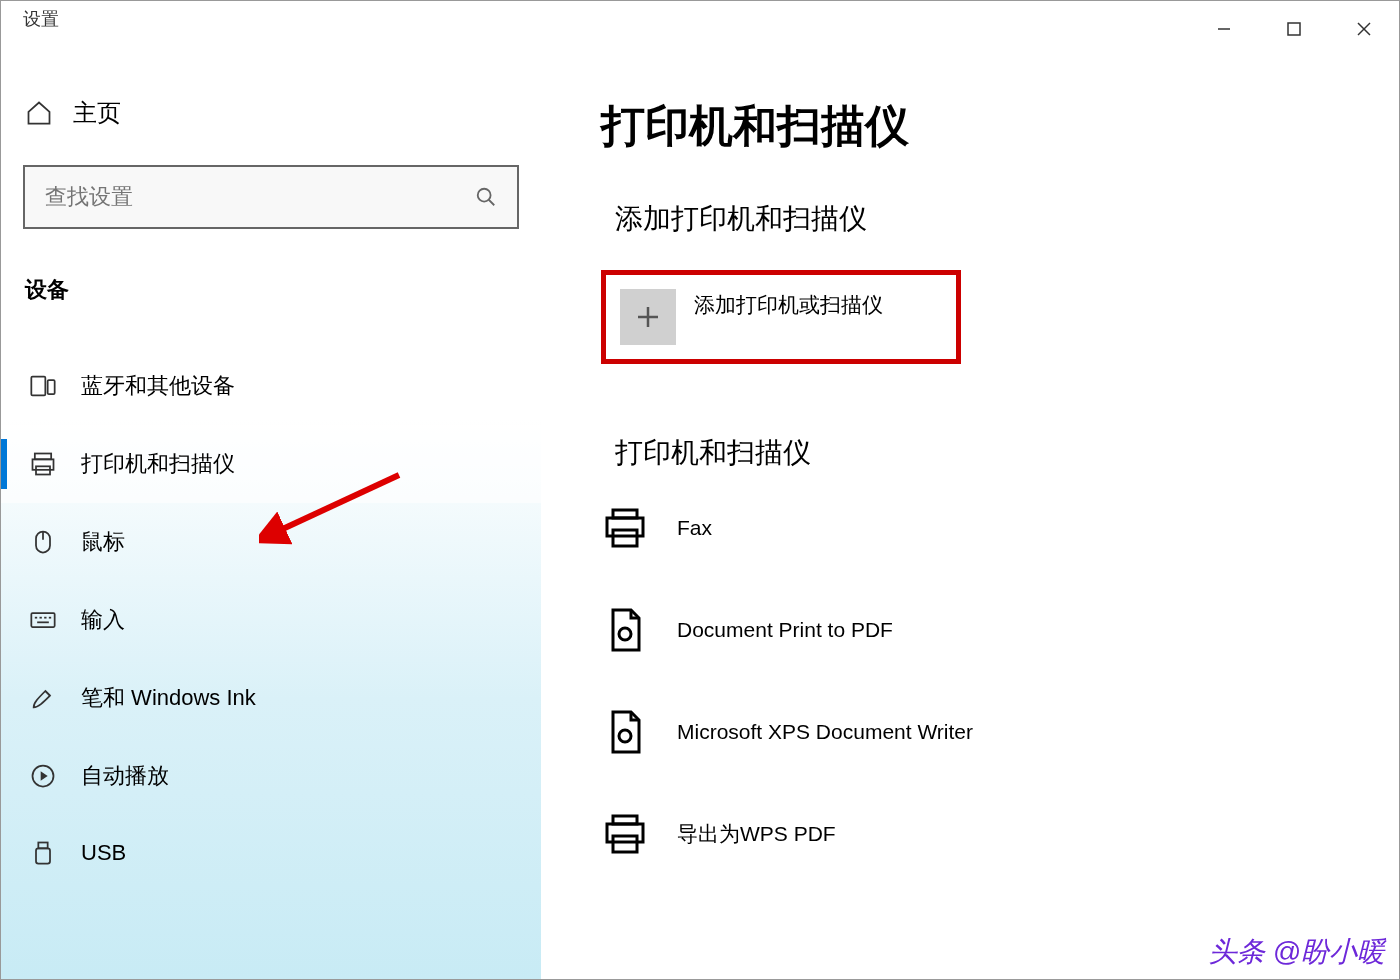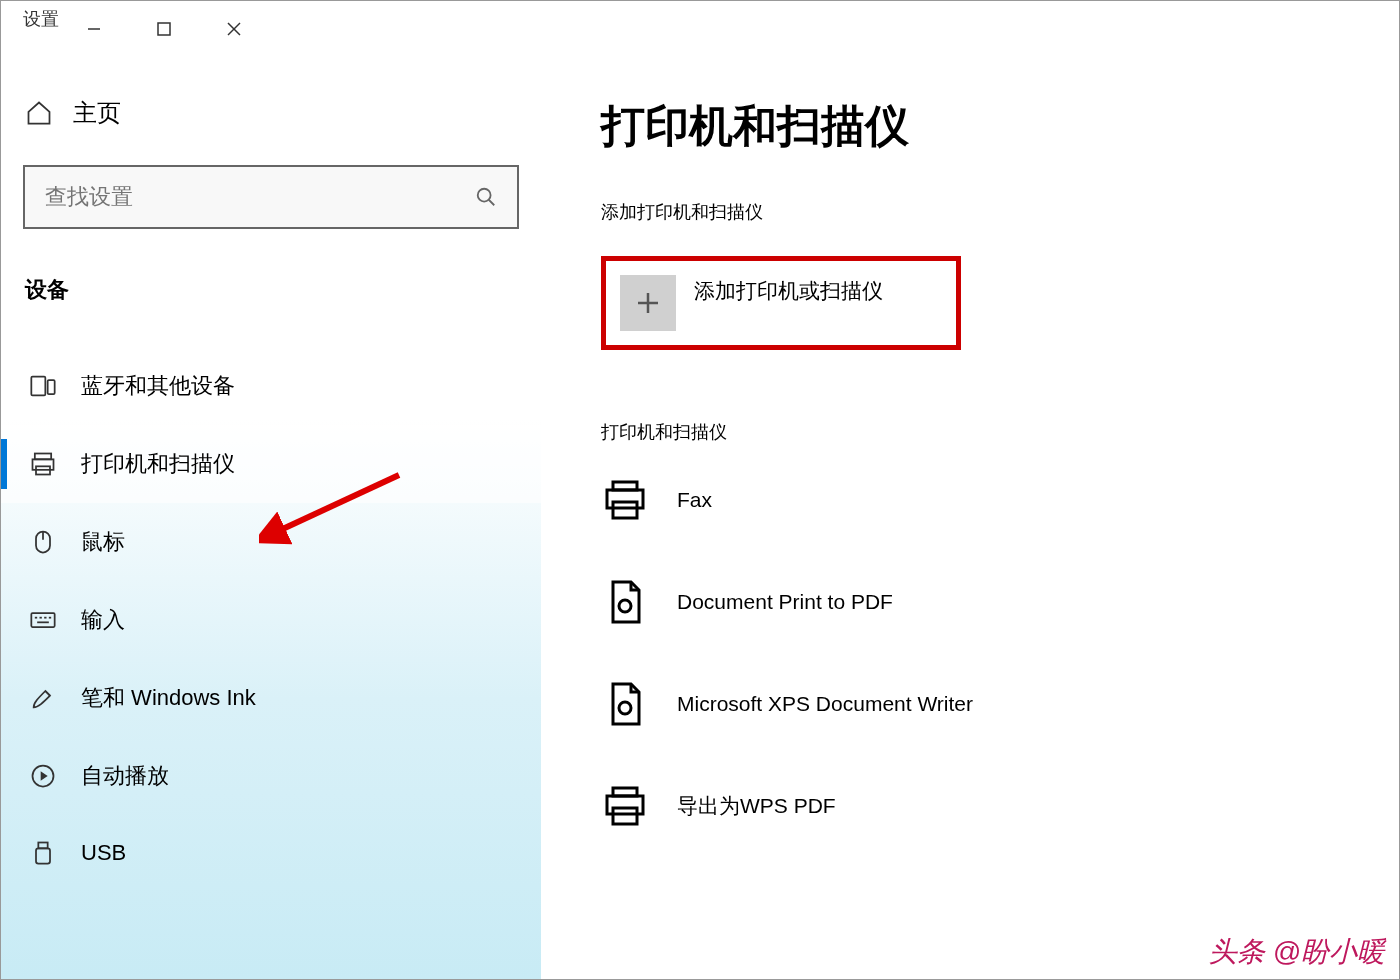--- a/index.html
+++ b/index.html
@@ -1,18 +1,18 @@
 <!DOCTYPE html>
 <html><head>
   <meta charset="utf-8">
   <style>
     * { margin: 0; padding: 0; box-sizing: border-box; font-family: "Microsoft YaHei", "Segoe UI", sans-serif; }
     body { width: 1400px; height: 980px; background: #fff; border: 1px solid #999; overflow: hidden; position: relative; }
 
-    .titlebar { display: flex; justify-content: flex-start; align-items: flex-start; height: 44px; padding: 6px 0 0 22px; }
+    .titlebar { display: flex; justify-content: space-between; align-items: flex-start; height: 44px; padding: 6px 0 0 22px; }
     .titlebar .title { font-size: 18px; color: #333; }
     .window-controls { display: flex; align-items: center; }
     .window-controls .ctrl { width: 70px; height: 44px; display: flex; align-items: center; justify-content: center; cursor: pointer; }
     .window-controls svg { stroke: #333; stroke-width: 1.5; fill: none; }
 
     .layout { display: flex; height: calc(100% - 44px); }
 
     .sidebar { width: 540px; background: linear-gradient(to bottom, #ffffff 0%, #ffffff 40%, #daf1f8 70%, #c8ebf5 100%); padding-top: 52px; position: relative; }
     .home-row { display: flex; align-items: center; gap: 20px; padding: 0 24px 36px 24px; }
     .home-row .label { font-size: 24px; }
@@ -23,34 +23,34 @@
     .category-label { font-size: 22px; font-weight: 600; padding: 0 24px 42px 24px; }
 
     .nav-items { display: flex; flex-direction: column; }
     .nav-item { display: flex; align-items: center; gap: 24px; padding: 24px 28px; font-size: 22px; color: #000; cursor: pointer; position: relative; }
     .nav-item.selected { background: rgba(255,255,255,0.6); }
     .nav-item.selected::before { content: ""; position: absolute; left: 0; top: 14px; bottom: 14px; width: 6px; background: #0078d7; }
     .nav-item .icon { width: 28px; height: 28px; display: flex; align-items: center; justify-content: center; }
 
     .main { flex: 1; padding: 52px 60px 0 60px; position: relative; }
     .page-title { font-size: 44px; font-weight: 600; margin-bottom: 44px; }
-    .section-title { font-size: 18px; font-weight: 400; margin-bottom: 32px; }
+    .section-title { font-size: 28px; font-weight: 400; margin-bottom: 32px; margin-left: 14px; }
 
     .add-printer { border: 5px solid #c00; padding: 14px; display: flex; align-items: flex-start; gap: 18px; width: 360px; margin-bottom: 70px; cursor: pointer; }
     .plus-box { width: 56px; height: 56px; background: #d0d0d0; display: flex; align-items: center; justify-content: center; }
     .plus-box svg { stroke: #555; stroke-width: 2; }
     .add-printer .label { font-size: 21px; padding-top: 2px; }
 
     .printer-list { display: flex; flex-direction: column; gap: 54px; }
     .printer-item { display: flex; align-items: center; gap: 28px; font-size: 21px; cursor: pointer; }
     .printer-item .icon { width: 48px; height: 48px; display: flex; align-items: center; justify-content: center; }
 
     .arrow { position: absolute; left: 258px; top: 420px; pointer-events: none; }
 
-    .watermark { position: absolute; bottom: 8px; right: 14px; font-size: 28px; font-style: italic; color: #be185d; }
+    .watermark { position: absolute; bottom: 8px; right: 14px; font-size: 28px; font-style: italic; color: #6d28d9; }
 
     svg { display: block; }
   </style>
 </head>
 <body>
 
 <div class="titlebar">
   <span class="title">设置</span>
   <div class="window-controls">
     <div class="ctrl">

